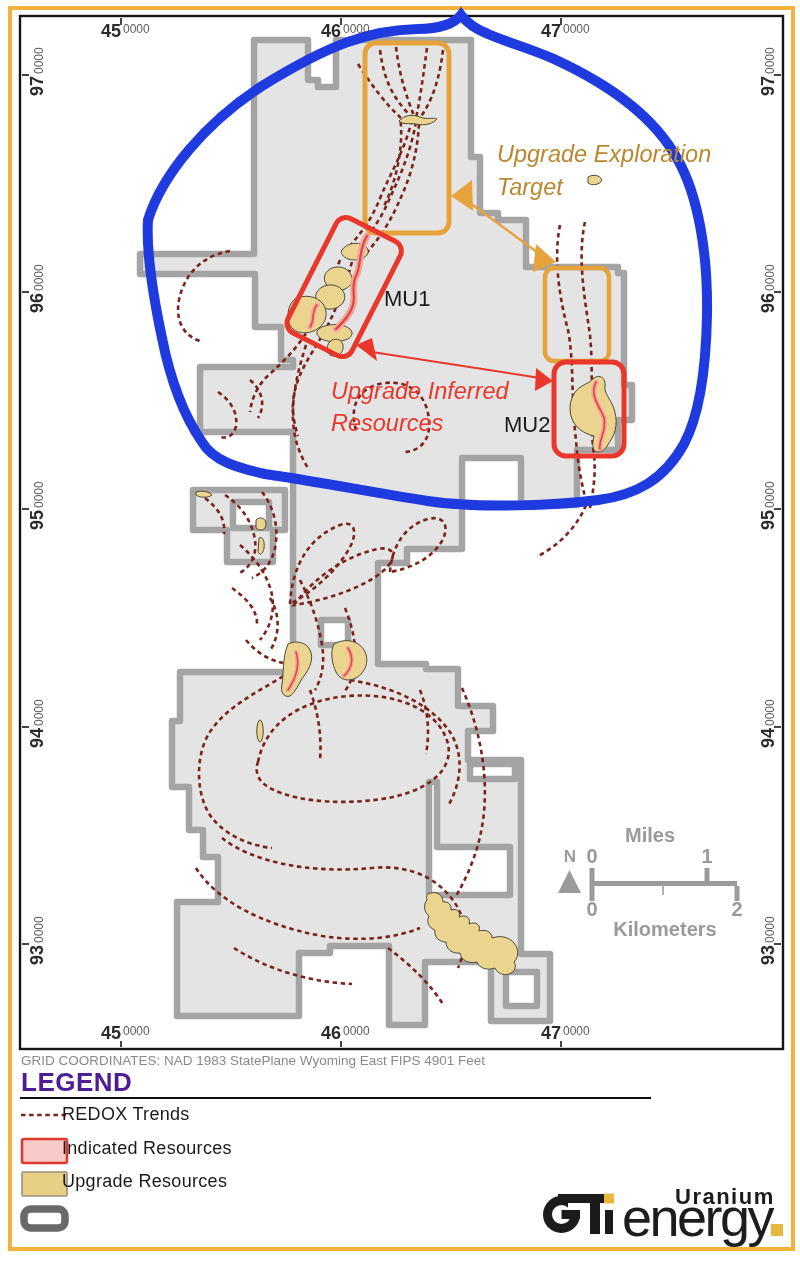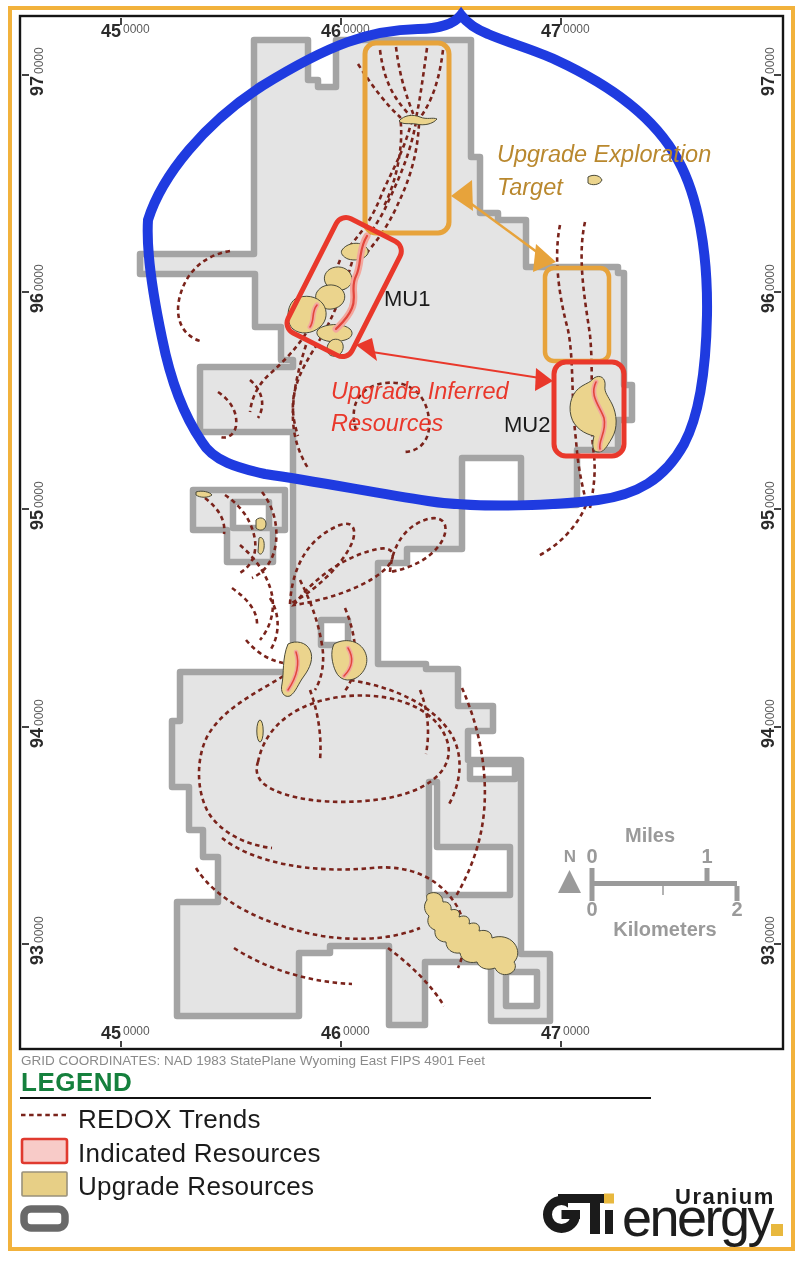--- a/index.html
+++ b/index.html
@@ -1,23 +1,23 @@
 <!DOCTYPE html>
 <html><head>
 <meta charset="utf-8">
 <style>
 html,body{margin:0;padding:0;background:#ffffff;width:800px;height:1265px;overflow:hidden;
  font-family:"Liberation Sans",sans-serif;}
 #page{position:absolute;left:0;top:0;width:784px;height:1265px;}
 #oborder{position:absolute;left:8px;top:6px;width:779px;height:1237px;border:4.5px solid #F2B23C;}
 #mapsvg{position:absolute;left:0;top:0;}
 .gridtxt{position:absolute;left:21px;top:1053px;font-size:13.5px;color:#8a8a8a;letter-spacing:0px;}
-.legtitle{position:absolute;left:21px;top:1067px;font-size:26px;font-weight:bold;color:#15803d;letter-spacing:0.5px;}
+.legtitle{position:absolute;left:21px;top:1067px;font-size:26px;font-weight:bold;color:#4c1d95;letter-spacing:0.5px;}
 .legrule{position:absolute;left:20px;top:1097px;width:631px;height:2px;background:#111;}
-.legitem{position:absolute;left:78px;font-size:26px;color:#1b1b1b;letter-spacing:0.3px;}
+.legitem{position:absolute;left:62px;font-size:18px;color:#1b1b1b;letter-spacing:0.3px;}
 </style>
 </head>
 <body>
 <div id="page">
 <div id="oborder"></div>
 <svg id="mapsvg" width="800" height="1265" viewBox="0 0 800 1265">
 
  <rect x="20" y="16" width="763" height="1033" fill="none" stroke="#151515" stroke-width="2.4"></rect>
 
  <g id="land">

